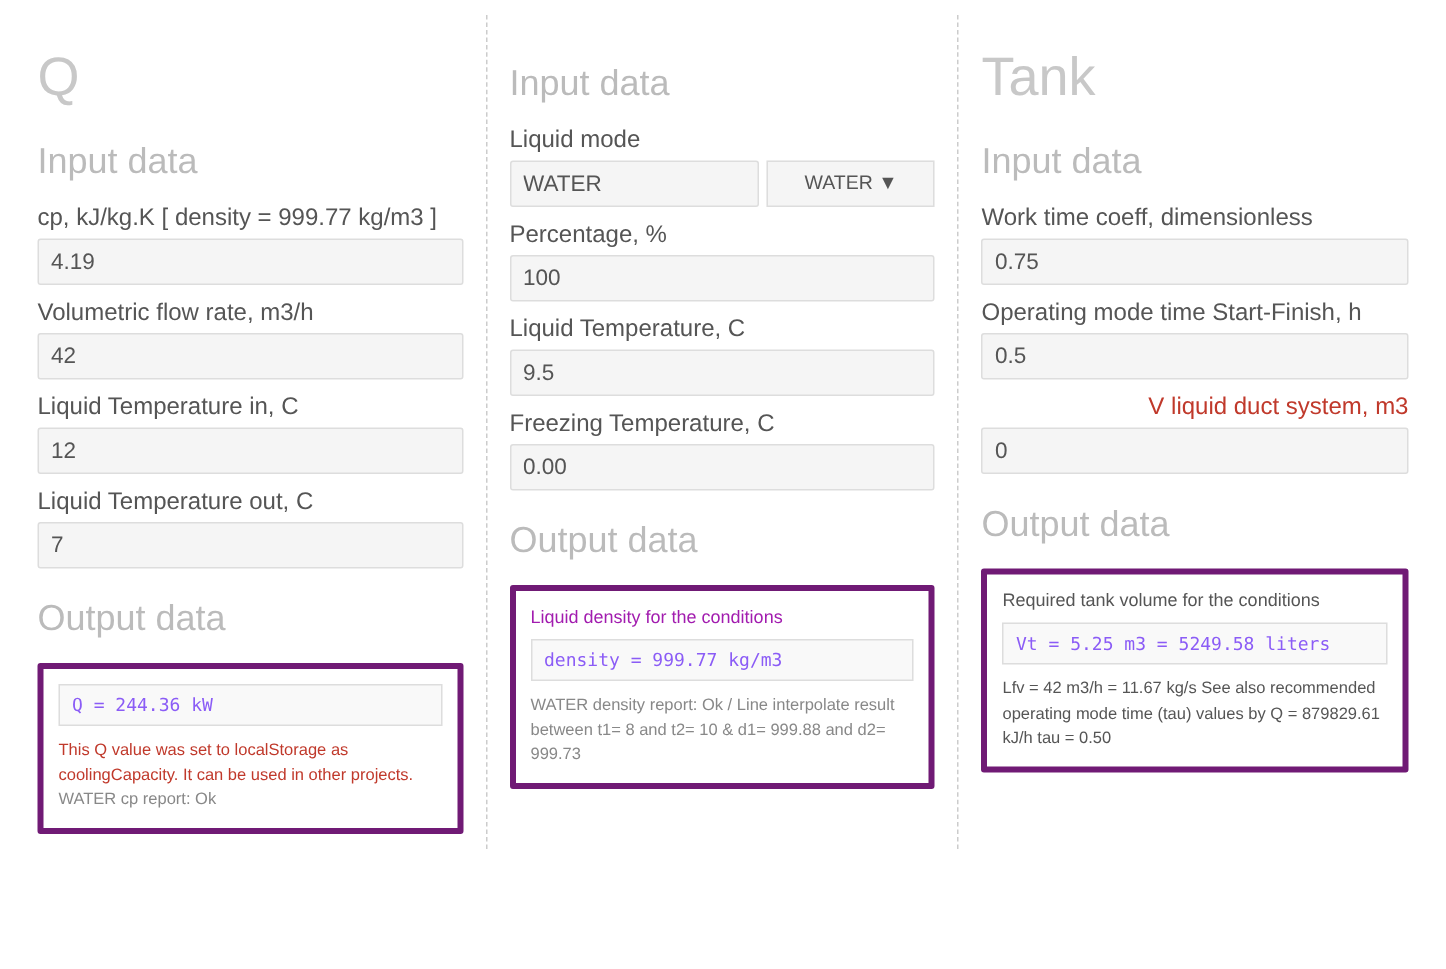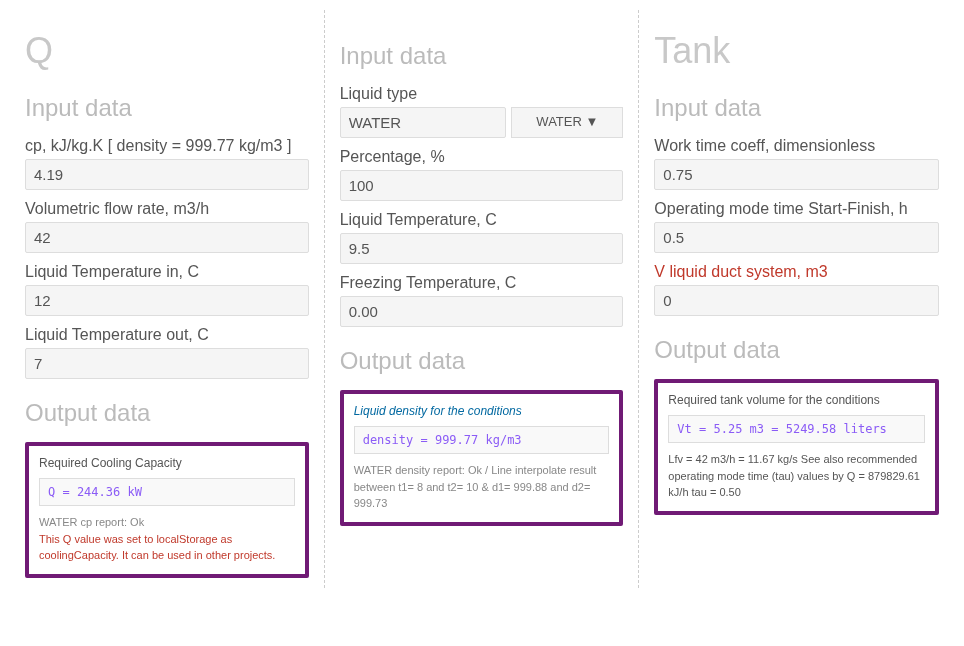--- a/index.html
+++ b/index.html
@@ -38,20 +38,21 @@
       margin-top: 22px;
     }
     .field-label {
       font-size: 16px;
       color: #555;
       margin-bottom: 4px;
       margin-top: 10px;
     }
     .field-label.orange {
       color: #c0392b;
+      text-align: right;
     }
     .input-field {
       width: 100%;
       border: 1px solid #ddd;
       background: #f5f5f5;
       padding: 6px 8px;
       font-size: 15px;
       color: #555;
       outline: none;
       border-radius: 2px;
@@ -61,22 +62,21 @@
       border-radius: 2px;
       padding: 10px;
       margin-top: 5px;
     }
     .output-box-title {
       font-size: 12px;
       color: #555;
       margin-bottom: 8px;
     }
     .output-box-title.blue {
-      color: #0369a1;
-      font-style: italic;
+      color: #a21caf;
     }
     .output-value {
       border: 1px solid #ddd;
       background: #f9f9f9;
       padding: 6px 8px;
       font-size: 12px;
       color: #8b5cf6;
       font-family: monospace;
       margin-bottom: 8px;
     }
@@ -107,26 +107,25 @@
       color: #555;
       cursor: pointer;
       min-width: 80px;
     }
   </style>
 </head>
 <body>
 
 <div class="page-container">
 <div class="column"><div class="column-title">Q</div><div class="section-title">Input data</div><div class="field-label">cp, kJ/kg.K [ density = 999.77 kg/m3 ]</div><input type="text" class="input-field" value="4.19" style=""><div class="field-label">Volumetric flow rate, m3/h</div><input type="text" class="input-field" value="42" style=""><div class="field-label">Liquid Temperature in, C</div><input type="text" class="input-field" value="12" style=""><div class="field-label">Liquid Temperature out, C</div><input type="text" class="input-field" value="7" style=""><div class="section-title" style="margin-top: 20px;">Output data</div><div class="output-box">
-        <div class="output-box-title">Required Cooling Capacity</div>
         <div class="output-value">Q = 244.36 kW</div>
+        <div class="output-note orange">This Q value was set to localStorage as coolingCapacity. It can be used in other projects.</div>
         <div class="output-note gray">WATER cp report: Ok</div>
-        <div class="output-note orange">This Q value was set to localStorage as coolingCapacity. It can be used in other projects.</div>
       </div></div>
-    <div class="column"><div class="section-title">Input data</div><div class="field-label">Liquid type</div><div class="select-row">
+    <div class="column"><div class="section-title">Input data</div><div class="field-label">Liquid mode</div><div class="select-row">
         <input type="text" class="input-field" value="WATER" style="">
         <div class="select-dropdown">WATER ▼</div>
       </div><div class="field-label">Percentage, %</div><input type="text" class="input-field" value="100" style=""><div class="field-label">Liquid Temperature, C</div><input type="text" class="input-field" value="9.5" style=""><div class="field-label">Freezing Temperature, C</div><input type="text" class="input-field" value="0.00" style=""><div class="section-title" style="margin-top: 20px;">Output data</div><div class="output-box">
         <div class="output-box-title blue">Liquid density for the conditions</div>
         <div class="output-value">density = 999.77 kg/m3</div>
         <div class="output-note gray">WATER density report: Ok / Line interpolate result between t1= 8 and t2= 10 &amp; d1= 999.88 and d2= 999.73</div>
       </div></div>
     <div class="column"><div class="column-title">Tank</div><div class="section-title">Input data</div><div class="field-label">Work time coeff, dimensionless</div><input type="text" class="input-field" value="0.75" style=""><div class="field-label">Operating mode time Start-Finish, h</div><input type="text" class="input-field" value="0.5" style=""><div class="field-label orange">V liquid duct system, m3</div><input type="text" class="input-field" value="0" style=""><div class="section-title" style="margin-top: 20px;">Output data</div><div class="output-box">
         <div class="output-box-title">Required tank volume for the conditions</div>
         <div class="output-value">Vt = 5.25 m3 = 5249.58 liters</div>

